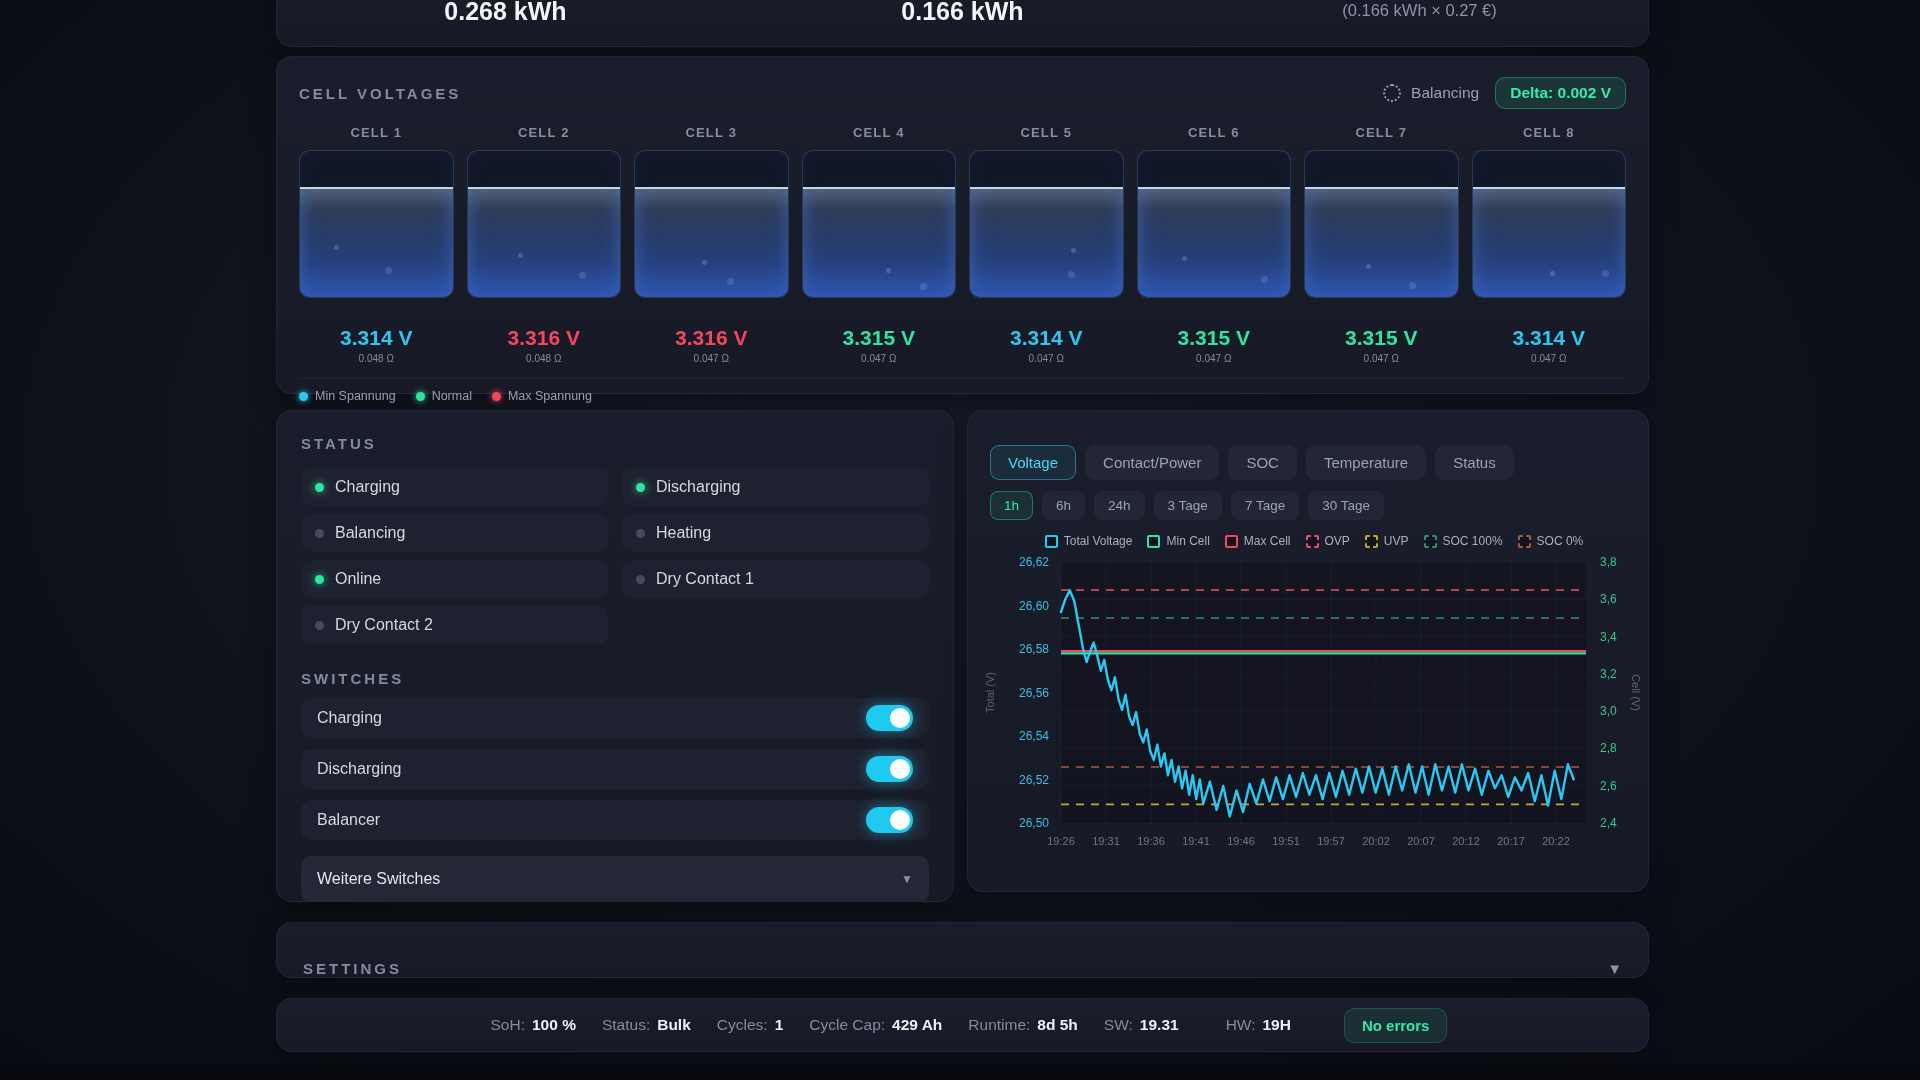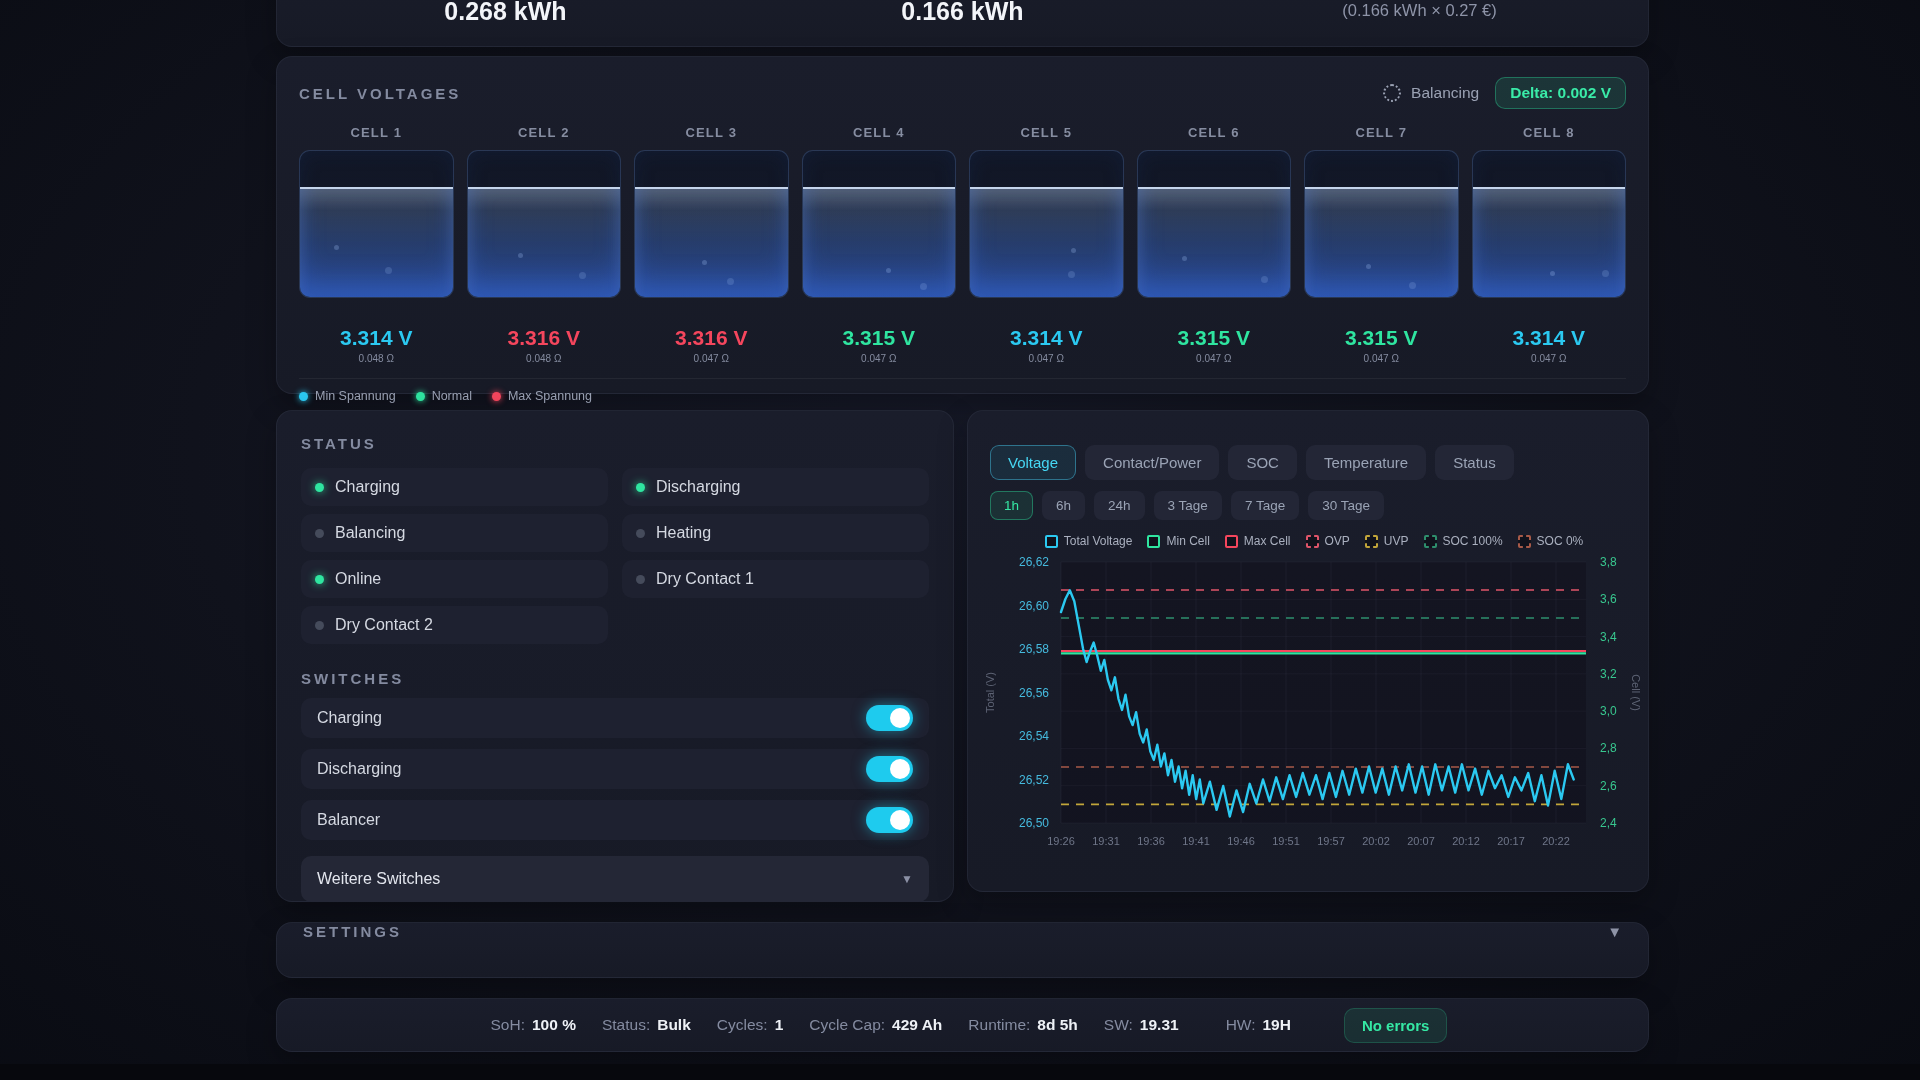--- a/index.html
+++ b/index.html
@@ -77,21 +77,21 @@
   .hist-ranges{display:flex;gap:9px;margin-top:11px;}
   .hrange{font-family:inherit;font-size:13.5px;color:#9aa3b5;background:#232636;border:1px solid transparent;
           border-radius:8px;padding:6px 13px;cursor:pointer;}
   .hrange.active{color:#35e8a4;background:rgba(46,230,160,0.10);border-color:rgba(46,230,160,0.40);}
   .chart-legend{display:flex;justify-content:center;align-items:center;gap:15px;margin-top:14px;width:648px;}
   .cleg{display:inline-flex;align-items:center;gap:6px;font-size:12px;color:#aab0bf;white-space:nowrap;}
   .sq{width:9px;height:9px;border:2px solid #888;border-radius:2px;background:rgba(10,12,20,0.6);}
   #history-chart{display:block;margin-left:-22px;}
 
   
-  .settings-row{display:flex;align-items:flex-start;justify-content:space-between;height:100%;padding:0 26px;cursor:pointer;}
+  .settings-row{display:flex;align-items:flex-end;justify-content:space-between;height:100%;padding:0 26px;cursor:pointer;}
   .chev-big{font-size:15px;color:#8e93a6;}
 
   
   .footer-inner{display:flex;align-items:center;justify-content:center;height:100%;}
   .fstat{margin:0 13px;font-size:15.5px;white-space:nowrap;}
   .fstat.hw{margin-left:34px;}
   .flabel{color:#848ba0;}
   .fvalue{color:#eef1f6;font-weight:700;margin-left:7px;}
   .err-badge{margin-left:40px;font-size:15px;font-weight:700;color:#35e8a4;background:rgba(47,229,160,0.10);
              border:1px solid rgba(47,229,160,0.20);border-radius:10px;padding:8px 17px;}

